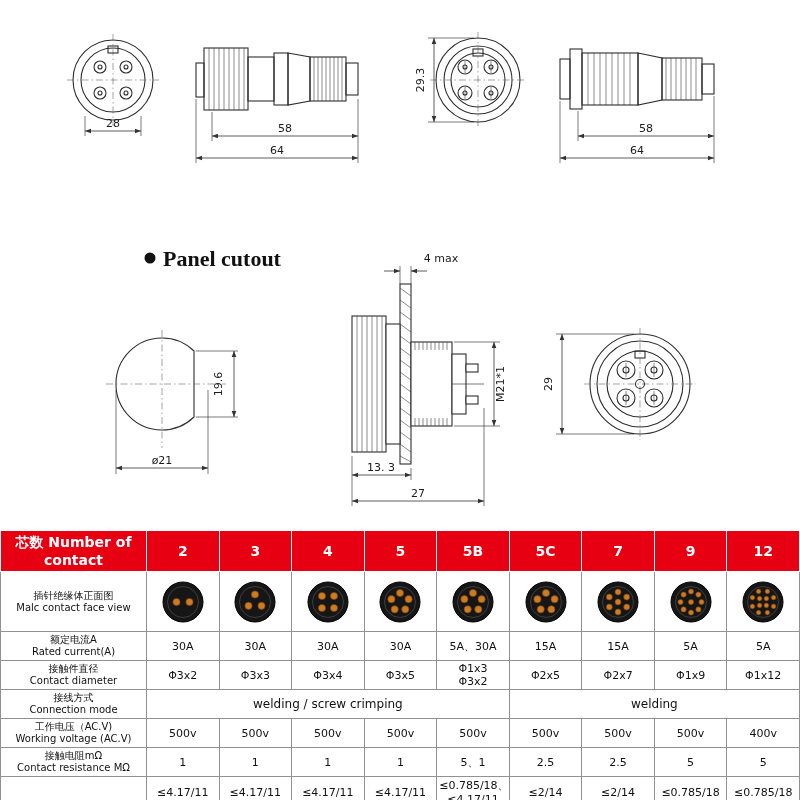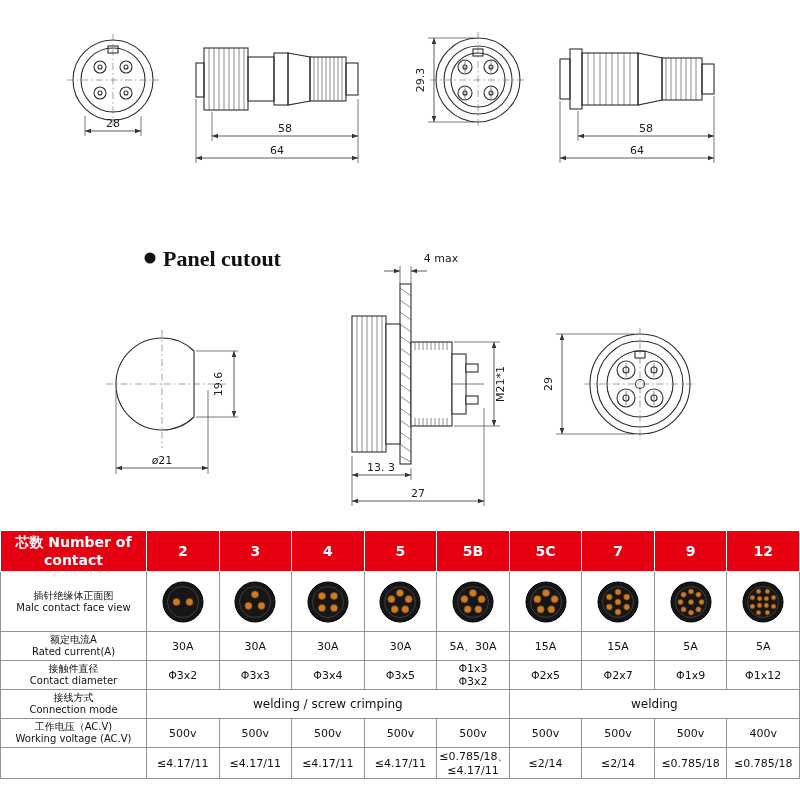--- a/index.html
+++ b/index.html
@@ -360,20 +360,32 @@
           <td>500v</td>
           <td>500v</td>
           <td>500v</td>
           <td>500v</td>
           <td>500v</td>
           <td>500v</td>
           <td>500v</td>
           <td>500v</td>
           <td>400v</td>
         </tr>
+        <tr class="r-contact-resistance">
+          <th><span class="cn">接触电阻mΩ</span><span class="en">Contact resistance MΩ</span></th>
+          <td>1</td>
+          <td>1</td>
+          <td>1</td>
+          <td>1</td>
+          <td>5、1</td>
+          <td>2.5</td>
+          <td>2.5</td>
+          <td>5</td>
+          <td>5</td>
+        </tr>
         <tr class="r-wire-size">
           <th></th>
           <td>≤4.17/11</td>
           <td>≤4.17/11</td>
           <td>≤4.17/11</td>
           <td>≤4.17/11</td>
           <td>≤0.785/18、
 ≤4.17/11</td>
           <td>≤2/14</td>
           <td>≤2/14</td>

